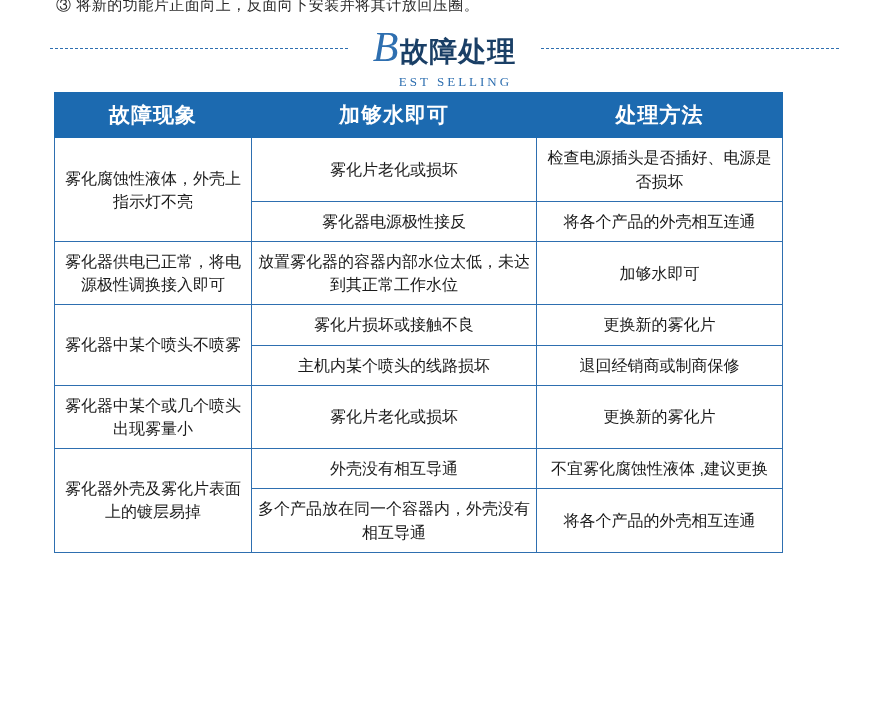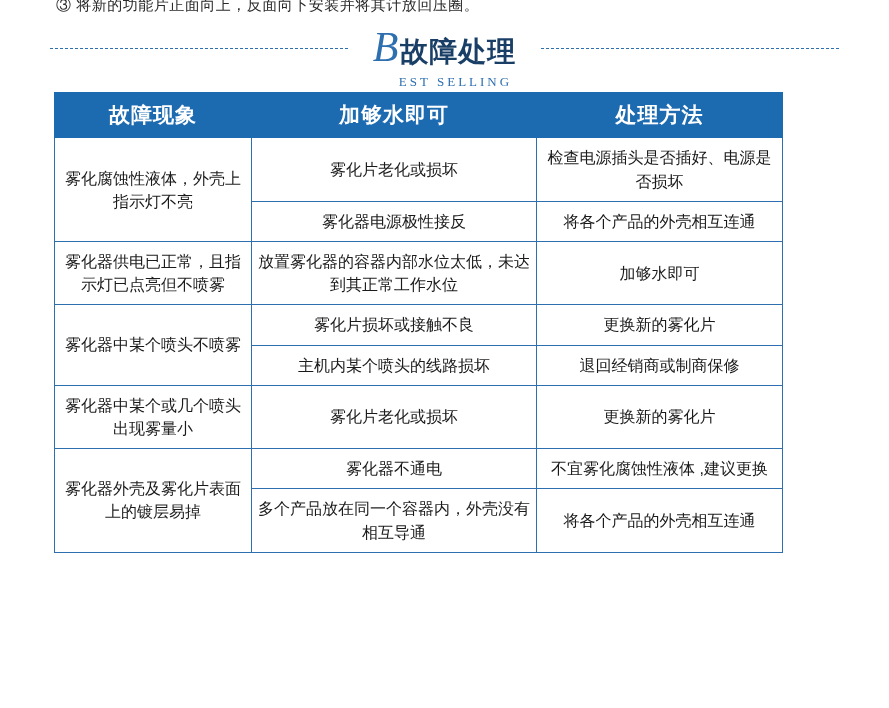--- a/index.html
+++ b/index.html
@@ -160,41 +160,41 @@
       <tr>
         <td class="cell-pad" rowspan="2">雾化腐蚀性液体，外壳上指示灯不亮</td>
         <td class="cell-pad">雾化片老化或损坏</td>
         <td class="cell-pad">检查电源插头是否插好、电源是否损坏</td>
       </tr>
       <tr>
         <td class="cell-pad">雾化器电源极性接反</td>
         <td class="cell-pad">将各个产品的外壳相互连通</td>
       </tr>
       <tr>
-        <td class="cell-pad">雾化器供电已正常，且指示灯已点亮但不喷雾</td>
+        <td class="cell-pad">雾化器供电已正常，将电源极性调换接入即可</td>
         <td class="cell-pad">放置雾化器的容器内部水位太低，未达到其正常工作水位</td>
         <td class="cell-pad">加够水即可</td>
       </tr>
       <tr>
         <td class="cell-pad" rowspan="2">雾化器中某个喷头不喷雾</td>
         <td class="cell-pad">雾化片损坏或接触不良</td>
         <td class="cell-pad">更换新的雾化片</td>
       </tr>
       <tr>
         <td class="cell-pad">主机内某个喷头的线路损坏</td>
         <td class="cell-pad">退回经销商或制商保修</td>
       </tr>
       <tr>
         <td class="cell-pad">雾化器中某个或几个喷头出现雾量小</td>
         <td class="cell-pad">雾化片老化或损坏</td>
         <td class="cell-pad">更换新的雾化片</td>
       </tr>
       <tr>
         <td class="cell-pad" rowspan="2">雾化器外壳及雾化片表面上的镀层易掉</td>
-        <td class="cell-pad">雾化器不通电</td>
+        <td class="cell-pad">外壳没有相互导通</td>
         <td class="cell-pad">不宜雾化腐蚀性液体 ,建议更换</td>
       </tr>
       <tr>
         <td class="cell-pad">多个产品放在同一个容器内，外壳没有相互导通</td>
         <td class="cell-pad">将各个产品的外壳相互连通</td>
       </tr>
     </tbody>
   </table>
 
 </div>

